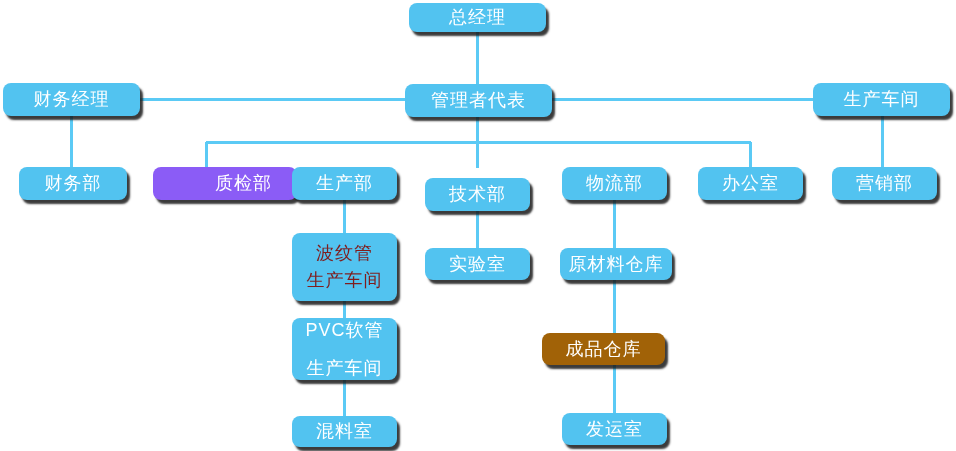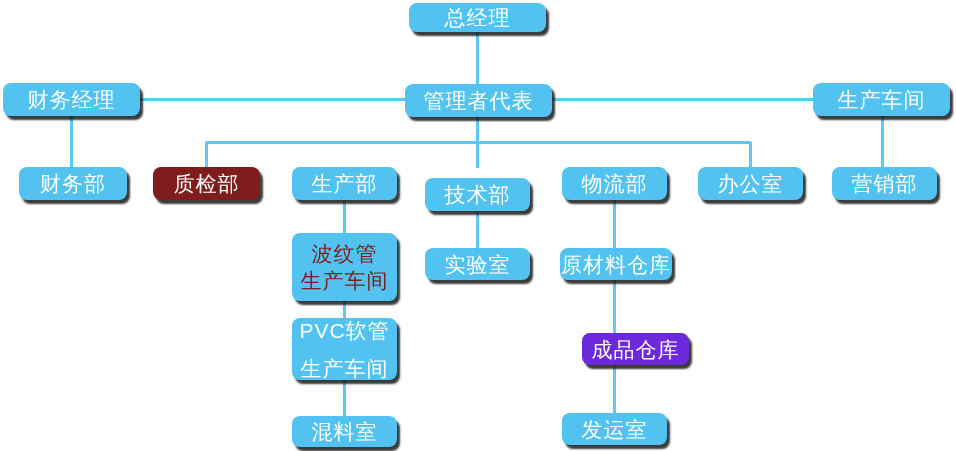--- a/index.html
+++ b/index.html
@@ -25,21 +25,21 @@
     z-index: 2;
     background: #52c3f0;
     border-radius: 8px;
     box-shadow: 3px 4px 2px rgba(25,25,25,0.85);
     color: #ffffff;
     display: flex;
     flex-direction: column;
     align-items: center;
     justify-content: center;
     text-align: center;
-    font-size: 21px;
+    font-size: 18px;
     line-height: 27px;
     letter-spacing: 1px;
     user-select: none;
   }
   .node-line {
     display: block;
     white-space: nowrap;
   }
 </style>
 </head>
@@ -70,21 +70,21 @@
     </div>
     <div class="node" style="left: 3px; top: 83px; width: 137px; height: 33px; background: rgb(82, 195, 240); color: rgb(255, 255, 255);">
       <span class="node-line">财务经理</span>
     </div>
     <div class="node" style="left: 813px; top: 83px; width: 137px; height: 33px; background: rgb(82, 195, 240); color: rgb(255, 255, 255);">
       <span class="node-line">生产车间</span>
     </div>
     <div class="node" style="left: 19px; top: 167px; width: 108px; height: 33px; background: rgb(82, 195, 240); color: rgb(255, 255, 255);">
       <span class="node-line">财务部</span>
     </div>
-    <div class="node" style="left: 153px; top: 167px; width: 107px; height: 33px; background: #7f1d1d; color: rgb(255, 255, 255);">
+    <div class="node" style="left: 153px; top: 167px; width: 107px; height: 33px; background: #8b5cf6; color: rgb(255, 255, 255); padding-left: 37px;">
       <span class="node-line">质检部</span>
     </div>
     <div class="node" style="left: 292px; top: 167px; width: 105px; height: 33px; background: rgb(82, 195, 240); color: rgb(255, 255, 255);">
       <span class="node-line">生产部</span>
     </div>
     <div class="node" style="left: 425px; top: 167px; width: 105px; height: 33px; background: rgb(82, 195, 240); color: rgb(255, 255, 255); margin-top: 11px;">
       <span class="node-line">技术部</span>
     </div>
     <div class="node" style="left: 562px; top: 167px; width: 105px; height: 33px; background: rgb(82, 195, 240); color: rgb(255, 255, 255);">
       <span class="node-line">物流部</span>
@@ -102,21 +102,21 @@
     <div class="node" style="left: 425px; top: 248px; width: 105px; height: 32px; background: rgb(82, 195, 240); color: rgb(255, 255, 255);">
       <span class="node-line">实验室</span>
     </div>
     <div class="node" style="left: 560px; top: 248px; width: 112px; height: 32px; background: rgb(82, 195, 240); color: rgb(255, 255, 255);">
       <span class="node-line">原材料仓库</span>
     </div>
     <div class="node" style="left: 292px; top: 318px; width: 105px; height: 62px; background: rgb(82, 195, 240); color: rgb(255, 255, 255); gap: 11px;">
       <span class="node-line">PVC软管</span>
       <span class="node-line">生产车间</span>
     </div>
-    <div class="node" style="left: 582px; top: 333px; width: 107px; height: 32px; background: #6d28d9; color: rgb(255, 255, 255);">
+    <div class="node" style="left: 542px; top: 333px; width: 123px; height: 32px; background: #a16207; color: rgb(255, 255, 255);">
       <span class="node-line">成品仓库</span>
     </div>
     <div class="node" style="left: 292px; top: 416px; width: 105px; height: 31px; background: rgb(82, 195, 240); color: rgb(255, 255, 255);">
       <span class="node-line">混料室</span>
     </div>
     <div class="node" style="left: 562px; top: 413px; width: 105px; height: 32px; background: rgb(82, 195, 240); color: rgb(255, 255, 255);">
       <span class="node-line">发运室</span>
     </div>
   </div>
 

